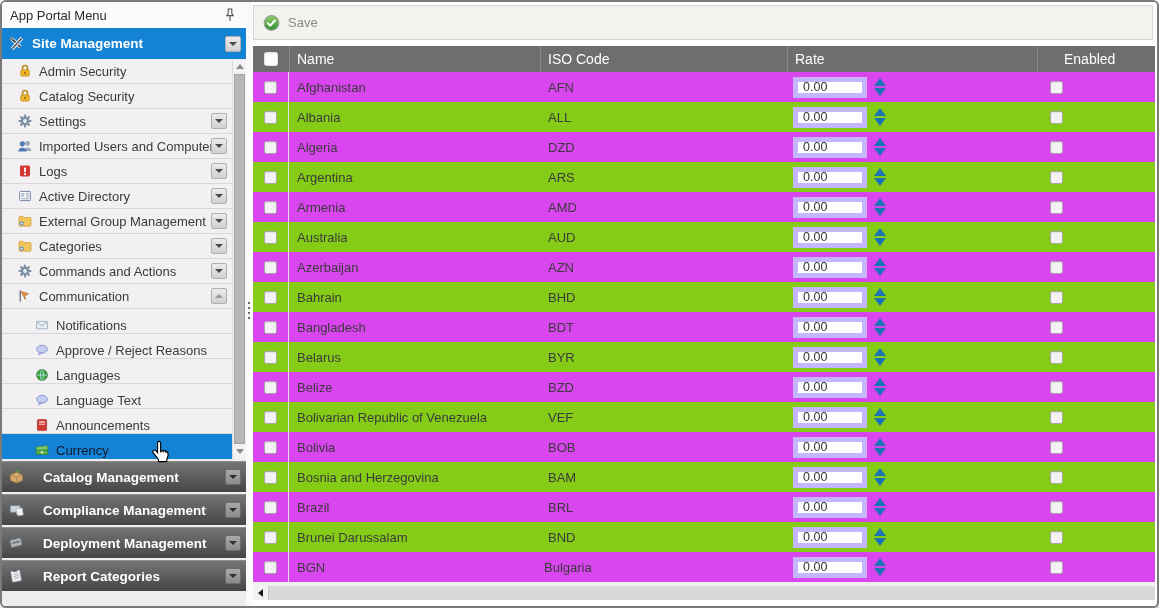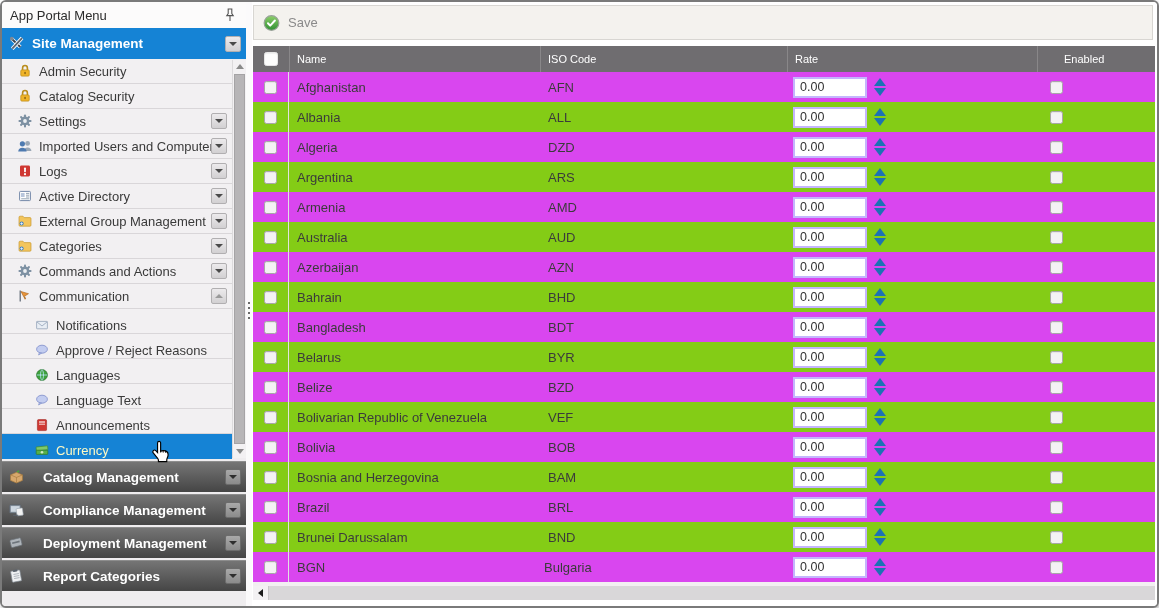--- a/index.html
+++ b/index.html
@@ -11,21 +11,21 @@
     display:flex;align-items:center;justify-content:space-between;padding:0 8px;box-sizing:border-box;
     font-size:13px;color:#2b2b2b;}
   .pin{width:16px;height:16px;display:flex;align-items:center;justify-content:center;}
   .sb-active{position:absolute;left:0;top:26px;width:100%;height:31px;background:#1583d5;
     display:flex;align-items:center;padding:0 6px;box-sizing:border-box;gap:7px;
     color:#fff;font-size:13.5px;font-weight:bold;}
   .sb-items{position:absolute;left:0;top:57px;width:230px;}
   .sb-item{position:relative;height:24px;background:#f2f0f2;border-bottom:1px solid #d9d6d9;
     display:flex;align-items:center;gap:6px;padding-left:14px;font-size:13px;color:#3a3a3a;cursor:default;}
   .sb-item.sub{padding-left:31px;align-items:flex-end;}
-  .sb-item.selected{background:#1583d5;color:#fef9c3;border-bottom-color:#1583d5;}
+  .sb-item.selected{background:#1583d5;color:#0f172a;border-bottom-color:#1583d5;}
   .ic{width:17px;height:17px;flex:0 0 17px;display:flex;align-items:center;justify-content:center;}
   .ic svg{width:16px;height:16px;}
   .ic.big svg{width:20px;height:20px;}
   .dd{position:absolute;right:5px;top:50%;margin-top:-8px;width:16px;height:16px;border-radius:2px;
     background:linear-gradient(#eceaec,#d2d0d2);border:1px solid #b1afb1;box-sizing:border-box;
     display:flex;align-items:center;justify-content:center;}
   .dd::after{content:"";width:0;height:0;border-left:4px solid transparent;border-right:4px solid transparent;
     border-top:4px solid #4a4a4a;}
   .dd.up::after{border-top:none;border-bottom:4px solid #9a9a9a;}
   .dd.dark{background:linear-gradient(#a9a9a9,#8b8b8b);border-color:#6c6c6c;}
@@ -45,37 +45,37 @@
   .splitter{position:absolute;left:244px;top:0;width:6px;height:604px;background:#fbfafb;}
   .grip{position:absolute;left:2px;top:300px;display:flex;flex-direction:column;gap:3px;}
   .grip i{width:2px;height:2px;background:#6a6a6a;display:block;}
   
   .main{position:absolute;left:250px;top:0;width:905px;height:604px;background:#fff;}
   .toolbar{position:absolute;left:1px;top:3px;width:900px;height:35px;background:#f4f2ee;
     border:1px solid #d8d6d2;box-sizing:border-box;display:flex;align-items:center;padding-left:9px;}
   .save-btn{display:flex;align-items:center;gap:8px;font-size:13px;color:#8a8a8a;cursor:default;}
   .save-btn svg{width:23px;height:23px;}
   .grid{position:absolute;left:1px;top:44px;width:902px;}
-  .grid-header{display:flex;height:26px;background:#6f6d70;color:#fff;font-size:11px;align-items:center;}
+  .grid-header{display:flex;height:26px;background:#6f6d70;color:#fff;font-size:14px;align-items:center;}
   .gh-cell{box-sizing:border-box;height:100%;display:flex;align-items:center;padding-left:8px;}
   .gh-cell + .gh-cell{box-shadow:inset 1px 0 0 rgba(255,255,255,.18);}
   .c-check{width:36px;flex:0 0 36px;justify-content:center;padding-left:0;}
   .c-name{width:251px;flex:0 0 251px;}
   .c-iso{width:247px;flex:0 0 247px;}
   .c-rate{width:250px;flex:0 0 250px;}
   .c-enab{width:118px;flex:0 0 118px;padding-left:27px;}
   .grid-row{display:flex;height:30px;background:#d946ef;font-size:13px;color:#3b3b3b;align-items:center;}
   .grid-row.alt{background:#84cc16;}
   .g-cell{box-sizing:border-box;height:100%;display:flex;align-items:center;padding-left:8px;}
   .g-cell.c-check{justify-content:center;padding-left:0;border-right:1px solid #e2e0e2;}
   .cb{width:13px;height:13px;background:#f4f2f4;border:1px solid #a8a6a8;border-radius:2.5px;box-sizing:border-box;
     box-shadow:inset 0 1px 1px rgba(0,0,0,.06);}
   .cb.hdr{width:14px;height:14px;background:#fdfdfd;border-color:#e6e6e6;}
   .g-cell.c-enab{padding-left:13px;}
-  .rate-input{width:74px;height:21px;border:2px solid #c4b5fd;background:#fff;font-family:"Liberation Sans",sans-serif;
+  .rate-input{width:74px;height:21px;border:5px solid #c4b5fd;background:#fff;font-family:"Liberation Sans",sans-serif;
     font-size:12.5px;color:#333;padding:0 5px;box-sizing:border-box;margin-left:-2px;}
   .spinner{display:flex;flex-direction:column;gap:2px;margin-left:7px;}
   .spin-up{width:0;height:0;border-left:6px solid transparent;border-right:6px solid transparent;border-bottom:8px solid #1b72b4;}
   .spin-down{width:0;height:0;border-left:6px solid transparent;border-right:6px solid transparent;border-top:8px solid #1b72b4;}
   .partial-row{position:absolute;left:1px;top:580px;width:902px;height:4px;background:#f2eff1;overflow:hidden;}
   .hscroll{position:absolute;left:1px;top:584px;width:902px;height:14px;background:#d9d7d9;display:flex;}
   .hs-btn{width:16px;height:14px;background:#f3f1f3;border-right:1px solid #c9c7c9;box-sizing:border-box;
     display:flex;align-items:center;justify-content:center;}
   .hs-btn::after{content:"";border-top:4px solid transparent;border-bottom:4px solid transparent;border-right:5px solid #1a1a1a;}
   

